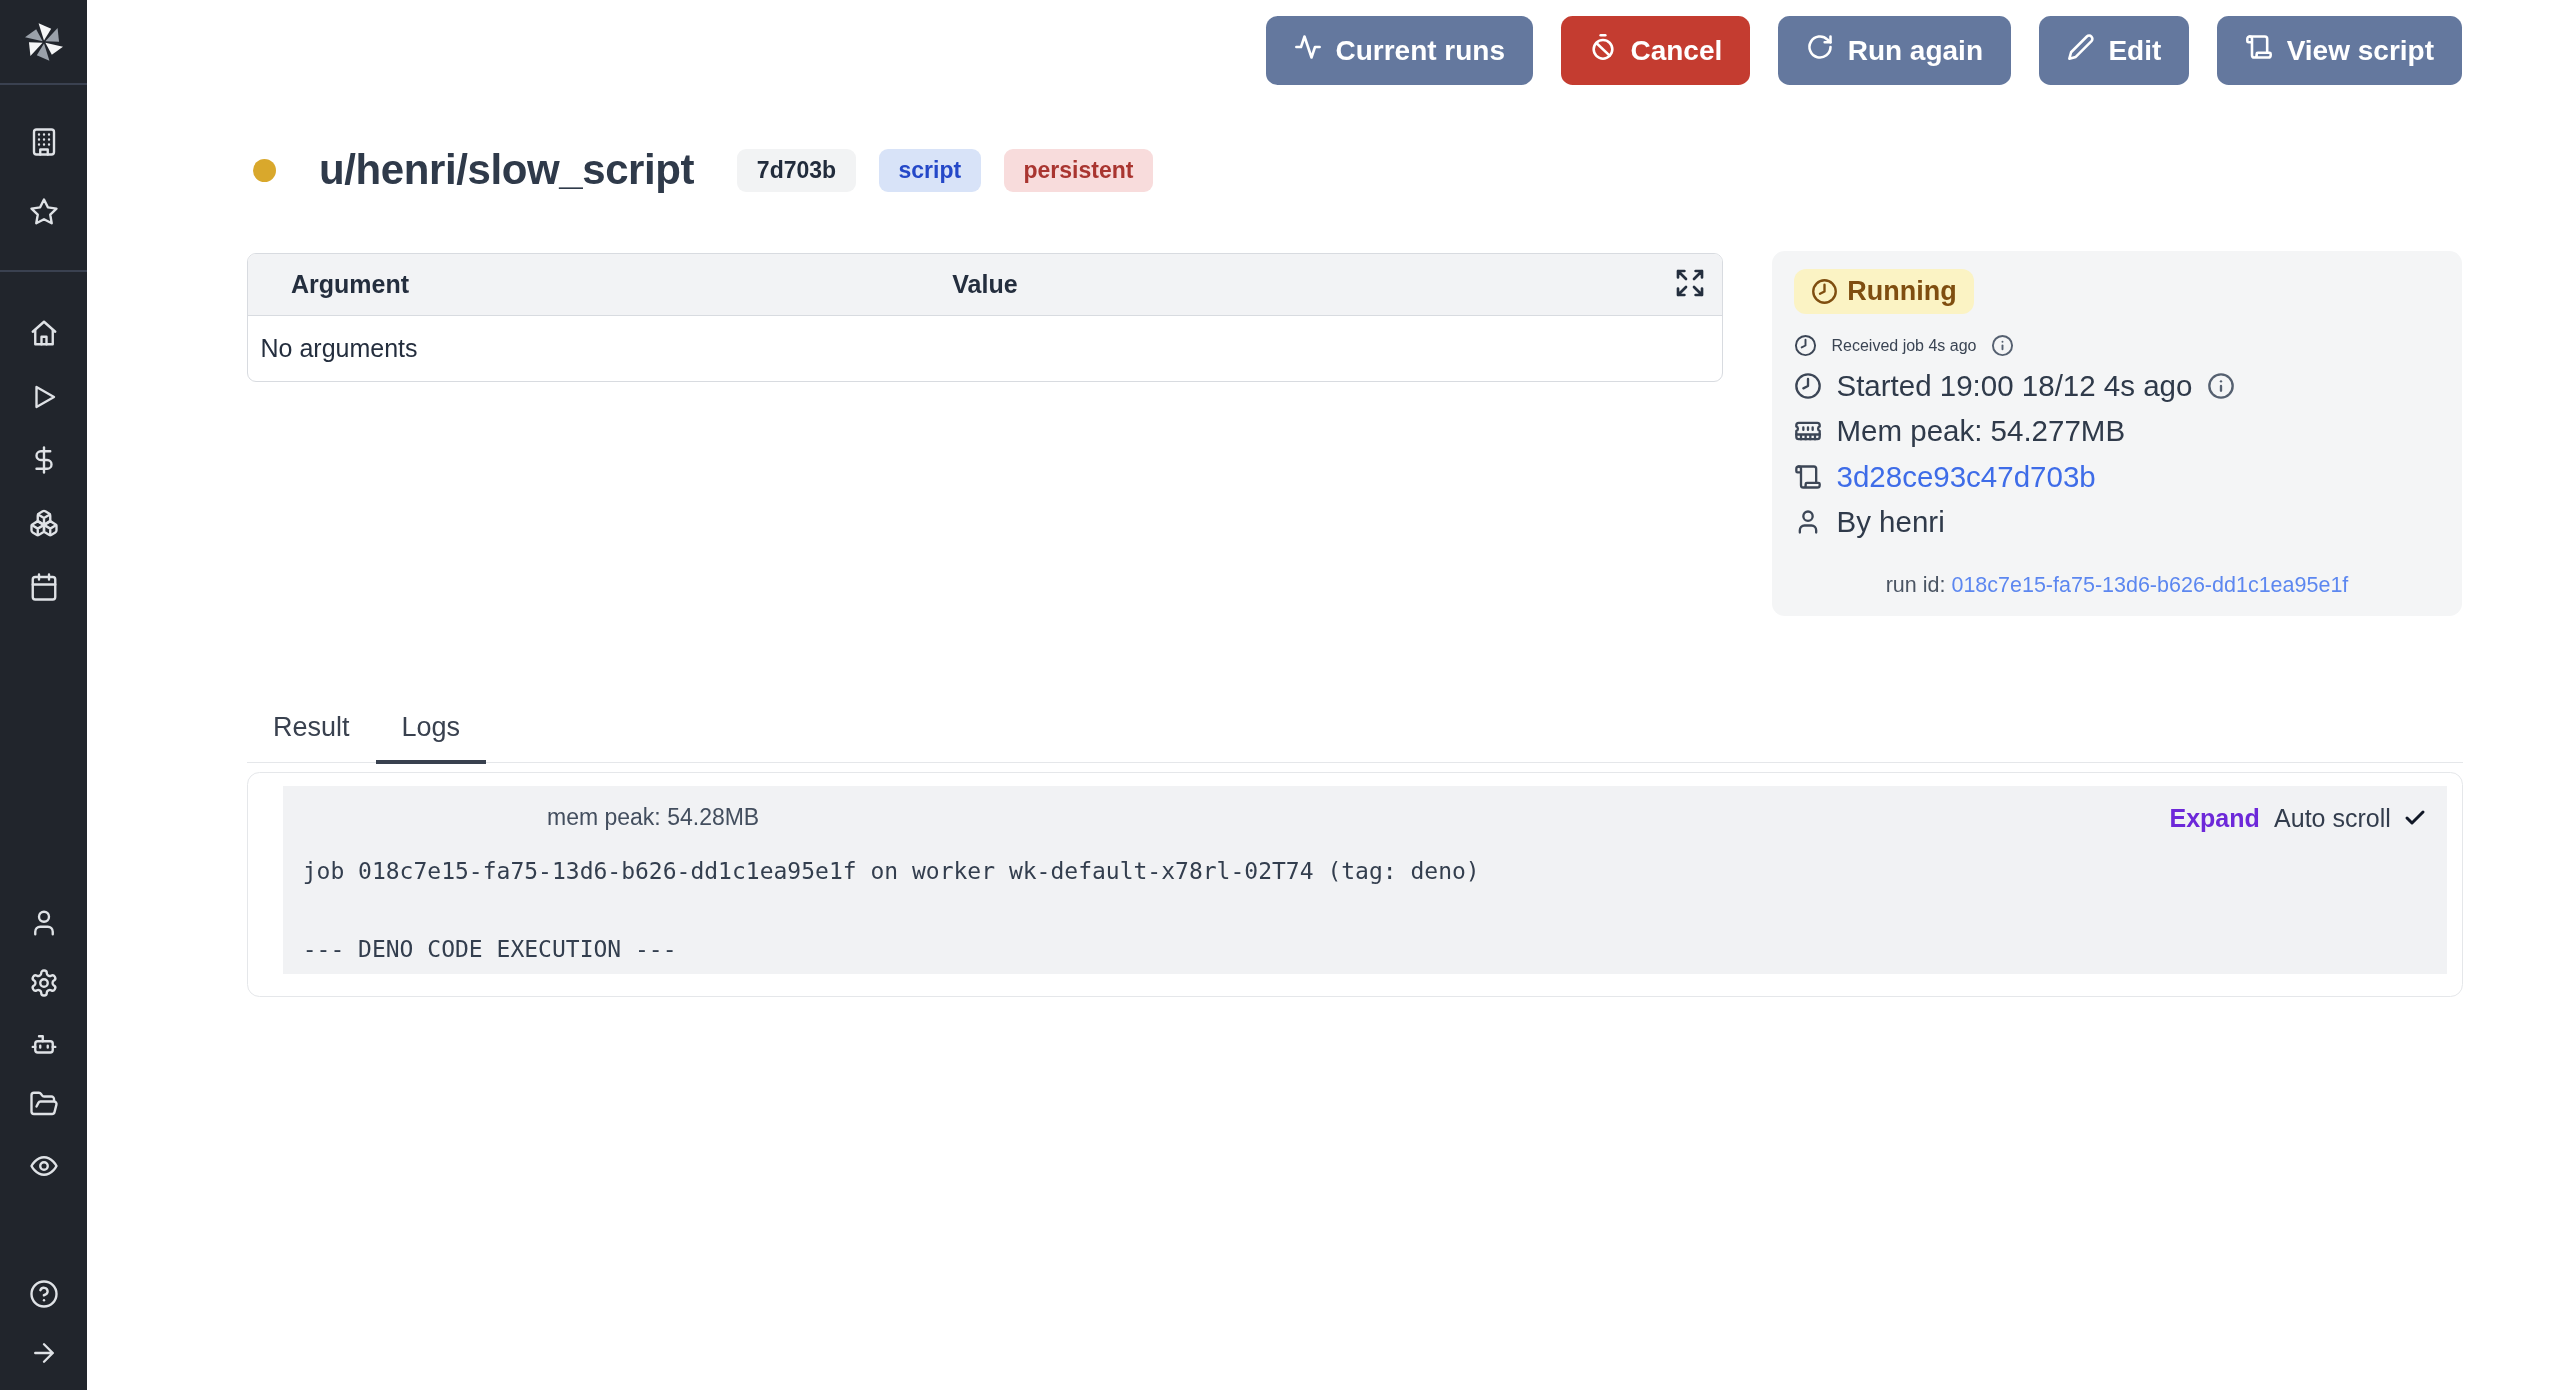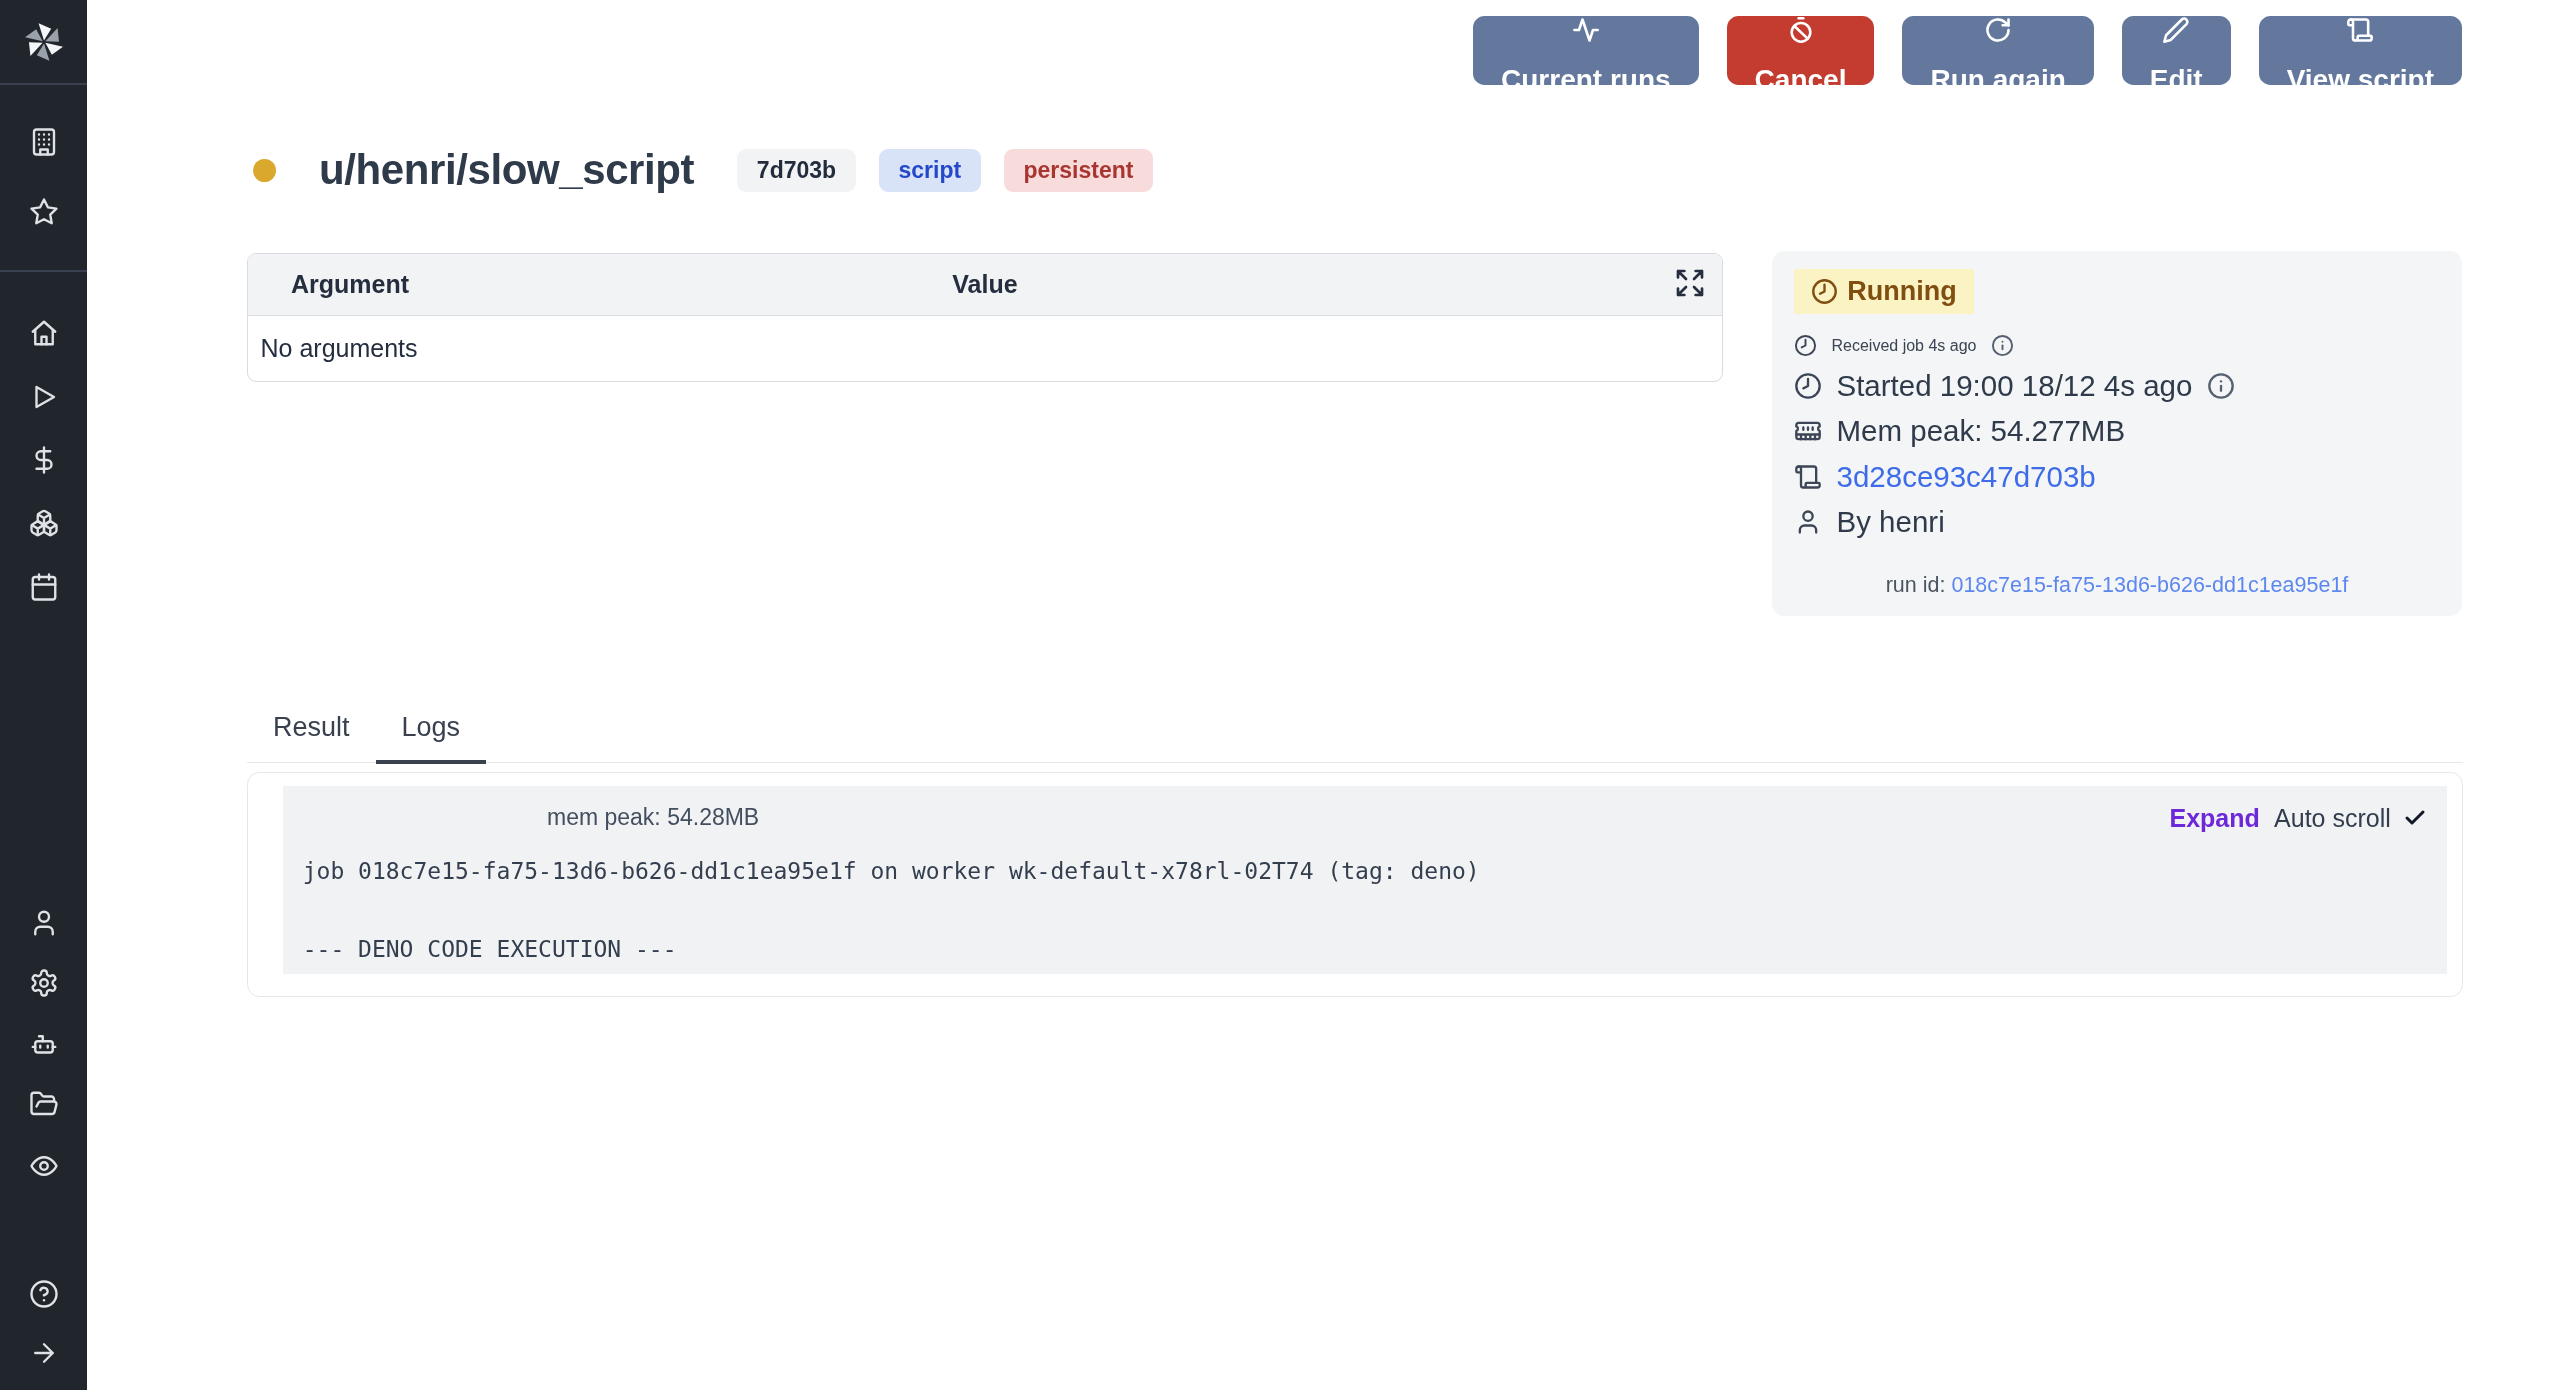--- a/index.html
+++ b/index.html
@@ -11,21 +11,21 @@
   .sb-icon { position:absolute; left:0; width:87px; display:flex; justify-content:center; color:#dfe2e6; cursor:pointer; }
   .sb-icon svg { width:30px; height:30px; stroke-width:1.9; }
   .sb-divider { position:absolute; left:0; width:87px; height:1.8px; background:#3a4150; }
   .logo { position:absolute; left:0; top:18px; width:87px; display:flex; justify-content:center; cursor:pointer; }
   .logo svg { width:48px; height:48px; }
 
   
   .toolbar { position:absolute; top:16px; right:114px; display:flex; gap:28px; }
   .btn { display:inline-flex; align-items:center; gap:13.4px; height:69px; padding:0 28px; border:none;
          border-radius:11.6px; background:#64789e; color:#fff; font-family:"Liberation Sans",sans-serif;
-         font-size:28px; font-weight:700; cursor:pointer;flex-direction:column; }
+         font-size:28px; font-weight:700; cursor:pointer; }
   .btn svg { width:28px; height:28px; stroke-width:2.2; }
   .btn.danger { background:#c43c30; }
 
   
   .title-row { position:absolute; top:146px; left:253px; display:flex; align-items:center; }
   .dot { width:23px; height:23px; border-radius:50%; background:#d9a82c; }
   .page-title { margin-left:43px; font-size:42px; font-weight:700; color:#2f3a4a; letter-spacing:-0.4px; }
   .badges { display:flex; gap:23px; margin-left:43px; }
   .badge { padding:8px 19.7px; border-radius:9px; font-size:23px; font-weight:700; }
   .badge.gray { background:#f2f3f4; color:#222c3c; }
@@ -40,21 +40,21 @@
   .col-arg { padding-left:43px; font-size:25px; font-weight:700; color:#242e3e; }
   .col-val { position:absolute; left:0; right:0; text-align:center; font-size:25px; font-weight:700; color:#242e3e; }
   .expand-btn { position:absolute; right:14.3px; top:12.5px; width:36px; height:36px; background:none; border:none;
                 color:#242e3e; cursor:pointer; padding:0; }
   .expand-btn svg { width:32px; height:32px; stroke-width:2; }
   .args-row { height:65px; display:flex; align-items:center; padding-left:12.5px; font-size:25px; color:#242e3e; }
 
   
   .status-panel { position:absolute; top:251px; left:1772px; width:690px; height:365px;
                   background:#f4f5f6; border-radius:12.5px; padding:18px 21.5px; }
-  .status-badge { display:inline-flex; align-items:center; gap:9.8px; padding:7.2px 17px; border-radius:0;
+  .status-badge { display:inline-flex; align-items:center; gap:9.8px; padding:7.2px 17px; border-radius:12px;
                   background:#fbf3c4; color:#7f4e10; font-size:27px; font-weight:700; }
   .status-badge svg { width:27px; height:27px; stroke-width:2.1; }
   .srows { margin-top:19.7px; display:flex; flex-direction:column; gap:11.6px; }
   .srow { display:flex; align-items:center; gap:15px; color:#2f3a4a; }
   .srow svg { flex:none; stroke-width:2; color:#3c4656; }
   .srow.sm { font-size:16px; color:#3a4453; }
   .srow.sm svg { width:23px; height:23px; }
   .srow.lg { font-size:29.5px; }
   .srow.lg svg { width:28px; height:28px; }
   .info-ic { color:#556070 !important; cursor:pointer; }

